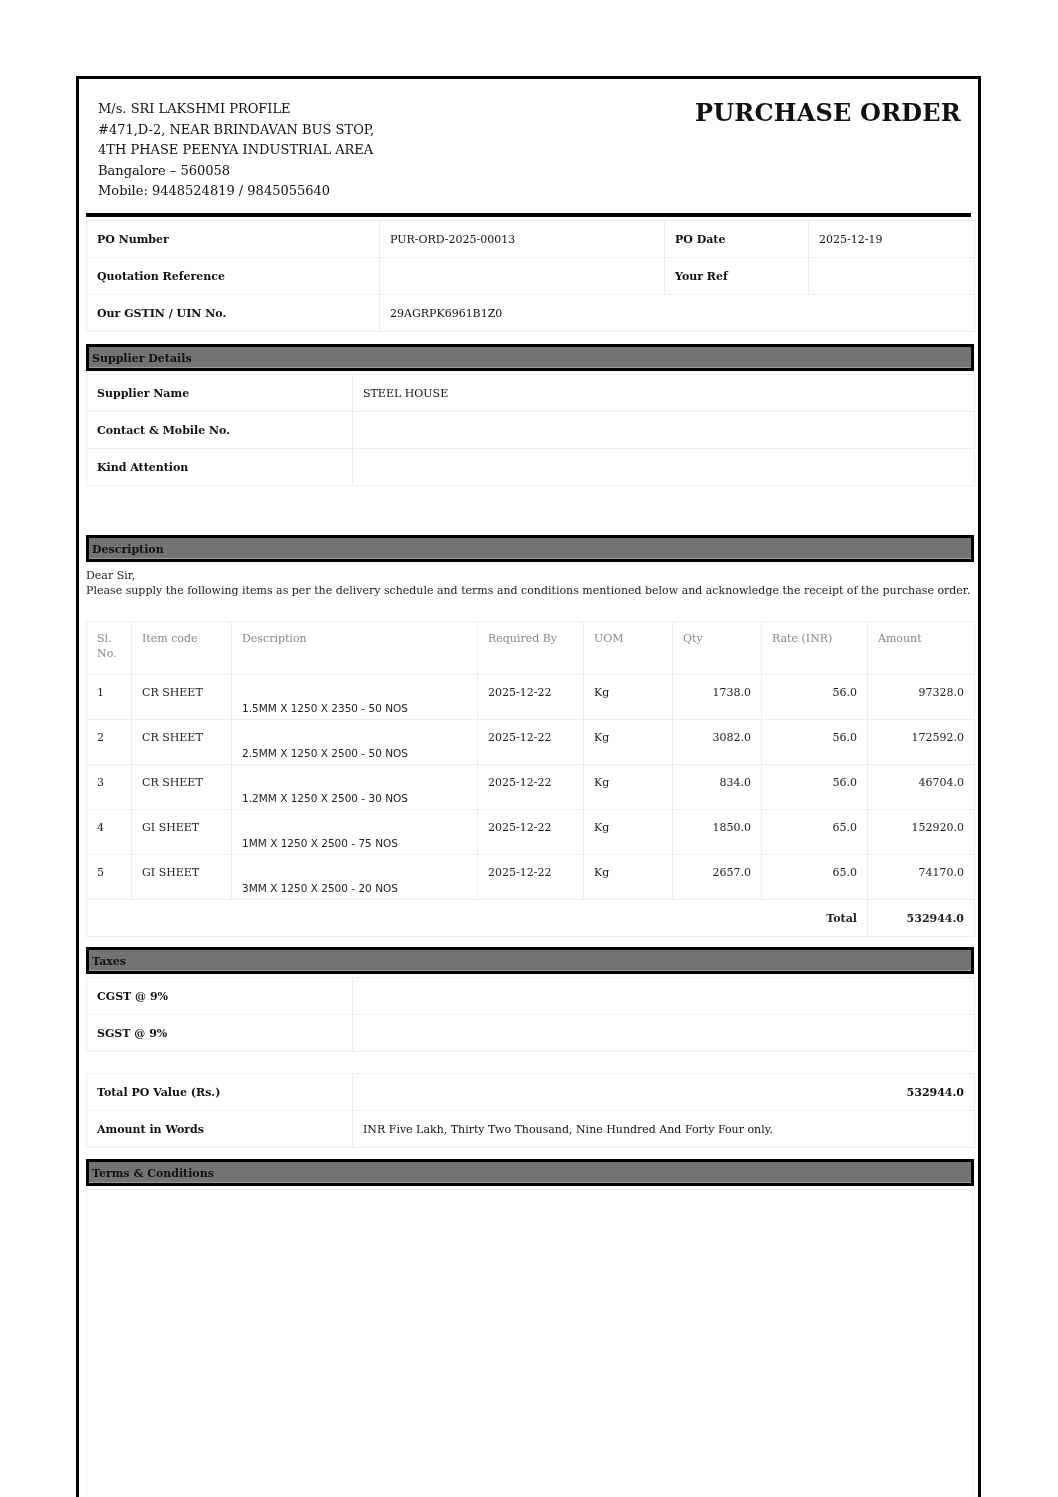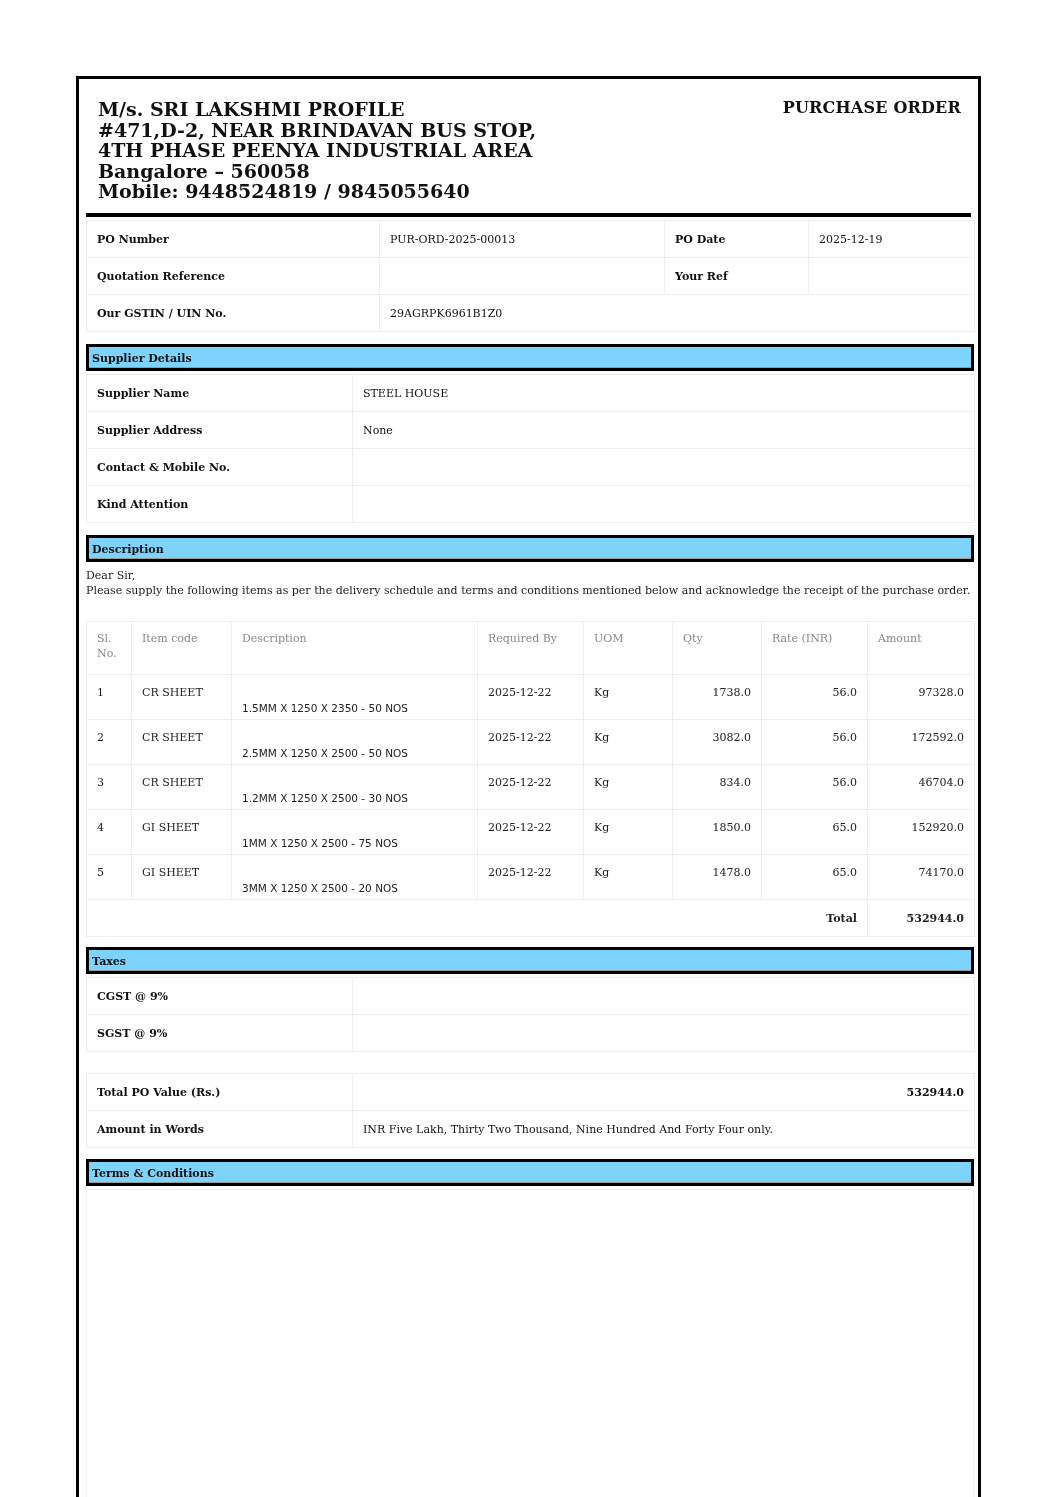--- a/index.html
+++ b/index.html
@@ -5,34 +5,34 @@
   * { box-sizing: border-box; margin: 0; padding: 0; }
   html, body { width: 1058px; height: 1497px; background: #ffffff; overflow: hidden; }
   body { position: relative; font-family: "DejaVu Serif", serif; color: #111; font-size: 11px; }
 
   .frame {
     position: absolute; left: 76px; top: 76px; width: 905px; height: 1421px;
     border: 3px solid #000; border-bottom: none;
   }
 
   
-  .company { position: absolute; left: 19px; top: 20px; font-weight: bold; font-size: 19px; line-height: 20.6px; color: #111; }
+  .company { position: absolute; left: 19px; top: 20px; font-weight: normal; font-size: 13px; line-height: 20.6px; color: #111; }
   .company div { white-space: nowrap; }
-  .doc-title { position: absolute; right: 17px; top: 19px; font-weight: bold; font-size: 16px; letter-spacing: 0.2px; color: #111; }
+  .doc-title { position: absolute; right: 17px; top: 19px; font-weight: bold; font-size: 24px; letter-spacing: 0.2px; color: #111; }
   .header-rule { position: absolute; left: 7px; right: 7px; top: 134px; height: 4px; background: #000; }
 
   
   table.grid { position: absolute; left: 7px; width: 888px; border-collapse: collapse; table-layout: fixed; }
   table.grid td { border: 1px solid #eeeeee; height: 37px; padding: 0 10px; vertical-align: middle; font-size: 11px; }
   table.grid td.lbl { font-weight: bold; }
 
   
   .section-bar {
     position: absolute; left: 7px; width: 888px; height: 27px;
-    background: #7dd3fc; border: 3px solid #000; box-shadow: inset 0 -1px 0 #999;
+    background: #737373; border: 3px solid #000; box-shadow: inset 0 -1px 0 #999;
     font-weight: bold; font-size: 11px; padding: 5px 3px; line-height: 14px;
   }
 
   .intro { position: absolute; left: 7px; width: 888px; font-size: 11px; line-height: 15px; color: #222; }
 
   
   table.items { position: absolute; left: 7px; width: 888px; border-collapse: collapse; table-layout: fixed; top: 542px; }
   table.items th { border: 1px solid #eeeeee; font-weight: normal; color: #888; text-align: left; vertical-align: top; padding: 9px 10px; font-size: 11px; line-height: 15px; height: 53px; }
   table.items td { border: 1px solid #eeeeee; height: 45px; vertical-align: top; padding: 11px 10px 0 10px; font-size: 11px; color: #222; }
   table.items td.num { text-align: right; }
@@ -87,24 +87,20 @@
     <colgroup>
         <col style="width:266px">
         <col style="width:622px">
       </colgroup>
     <tbody>
         <tr>
       <td class="lbl">Supplier Name</td>
       <td>STEEL HOUSE</td>
     </tr>
     <tr>
-      <td class="lbl">Supplier Address</td>
-      <td>None</td>
-    </tr>
-    <tr>
       <td class="lbl">Contact &amp; Mobile No.</td>
       <td></td>
     </tr>
     <tr>
       <td class="lbl">Kind Attention</td>
       <td></td>
     </tr>
   </tbody>
     </table>
 
@@ -177,21 +173,21 @@
         <td class="num">1850.0</td>
         <td class="num">65.0</td>
         <td class="num">152920.0</td>
       </tr>
       <tr>
         <td>5</td>
         <td>GI SHEET</td>
         <td class="desc">3MM X 1250 X 2500  - 20 NOS</td>
         <td>2025-12-22</td>
         <td>Kg</td>
-        <td class="num">1478.0</td>
+        <td class="num">2657.0</td>
         <td class="num">65.0</td>
         <td class="num">74170.0</td>
       </tr>
       <tr class="total">
         <td colspan="7" class="right">Total</td>
         <td class="right">532944.0</td>
       </tr>
     </tbody>
   </table>
 

